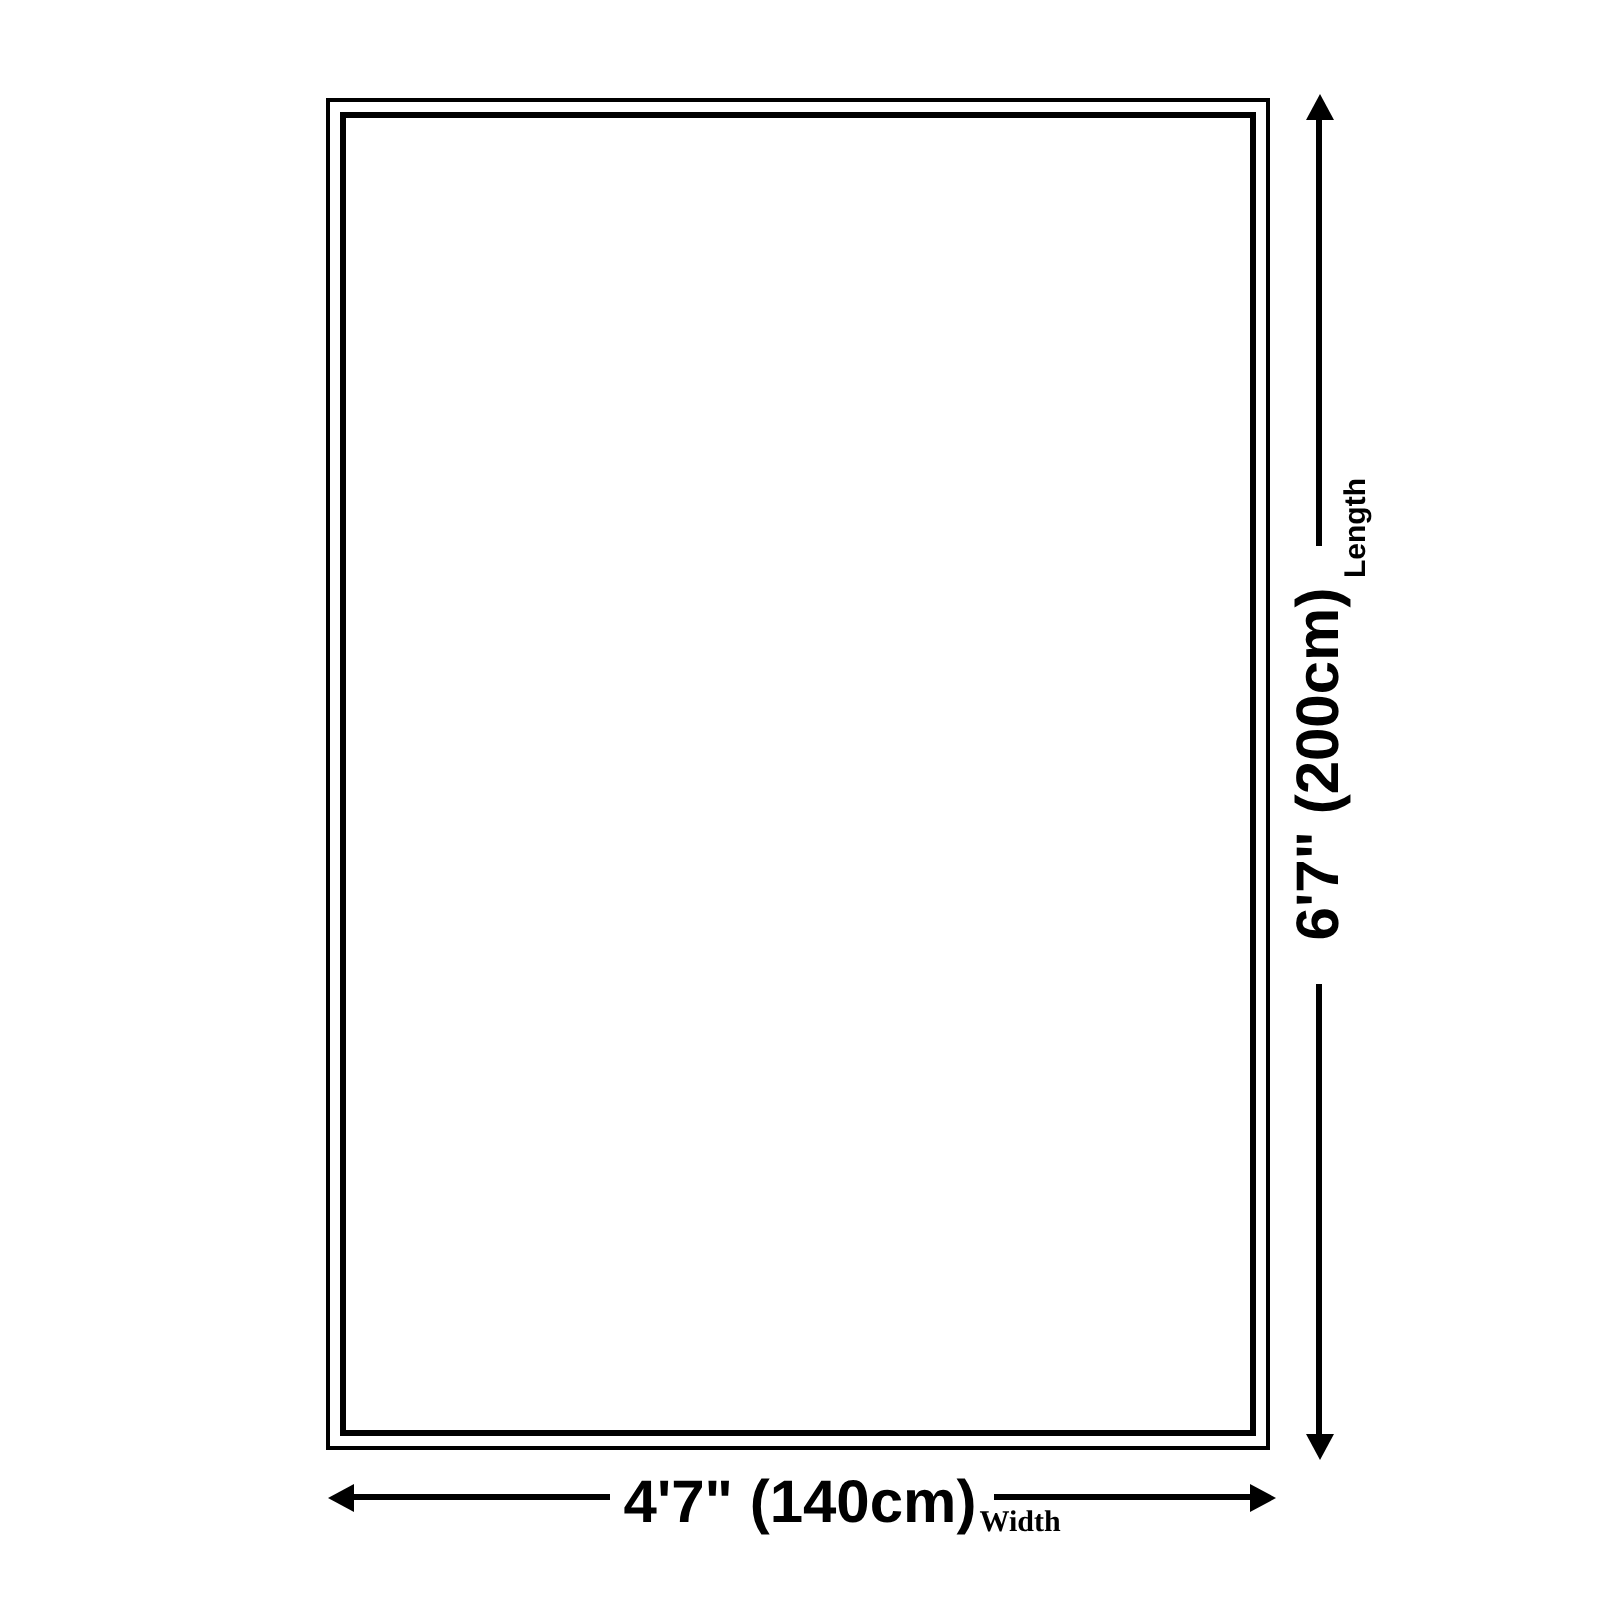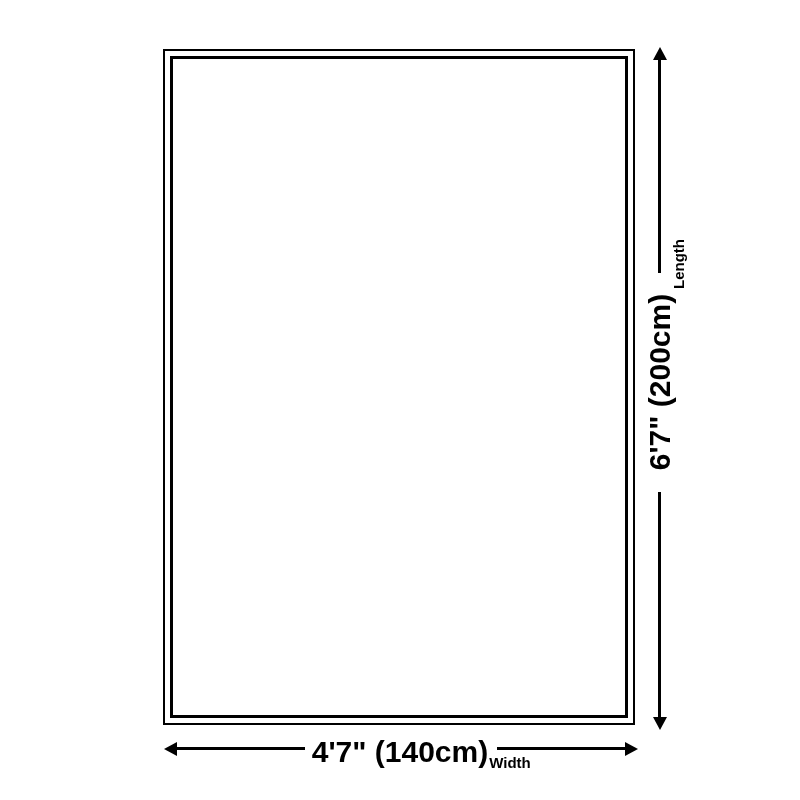--- a/index.html
+++ b/index.html
@@ -49,21 +49,21 @@
     white-space: nowrap; line-height: 1; letter-spacing: 0px;
   }
   .dim-label {
     position: absolute;
     font-weight: 700; font-size: 15px; color: #000;
     white-space: nowrap; line-height: 1;
   }
   .length-value { left: 660px; top: 382px; transform: translate(-50%, -50%) rotate(-90deg); }
   .length-label { left: 678px; top: 264px; transform: translate(-50%, -50%) rotate(-90deg); }
   .width-value  { left: 400px; top: 752px; transform: translate(-50%, -50%); }
-  .width-label  { left: 510px; top: 762px; transform: translate(-50%, -50%); }
+  .width-label  { left: 510px; top: 762px; transform: translate(-50%, -50%); font-family: Liberation Serif, serif; }
 </style>
 </head>
 <body>
 
 <div class="stage">
 
   <div class="rug-outer">
     <div class="rug-inner"></div>
   </div>
 

